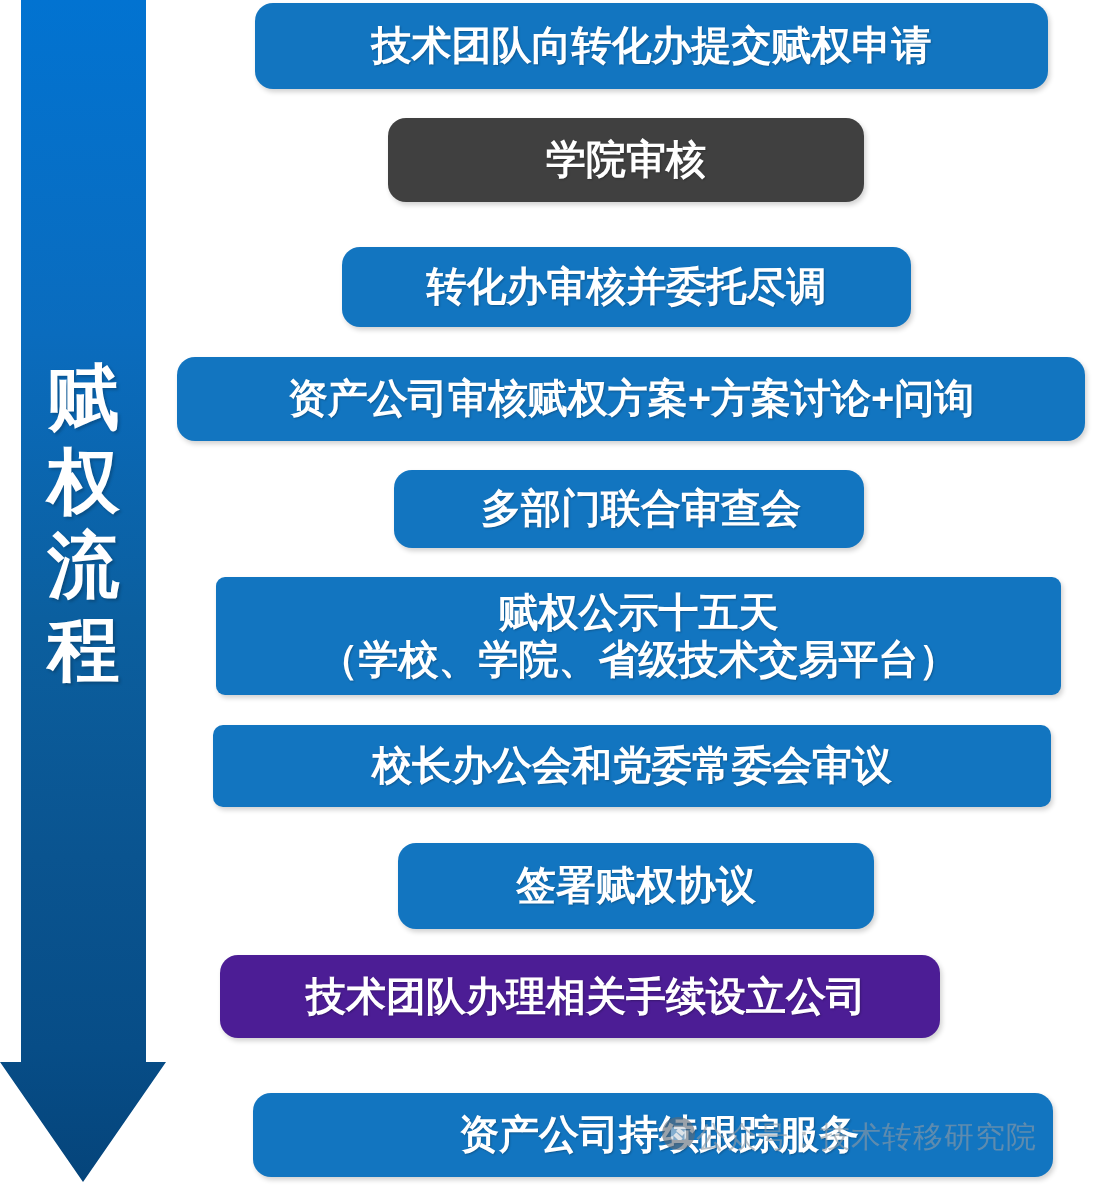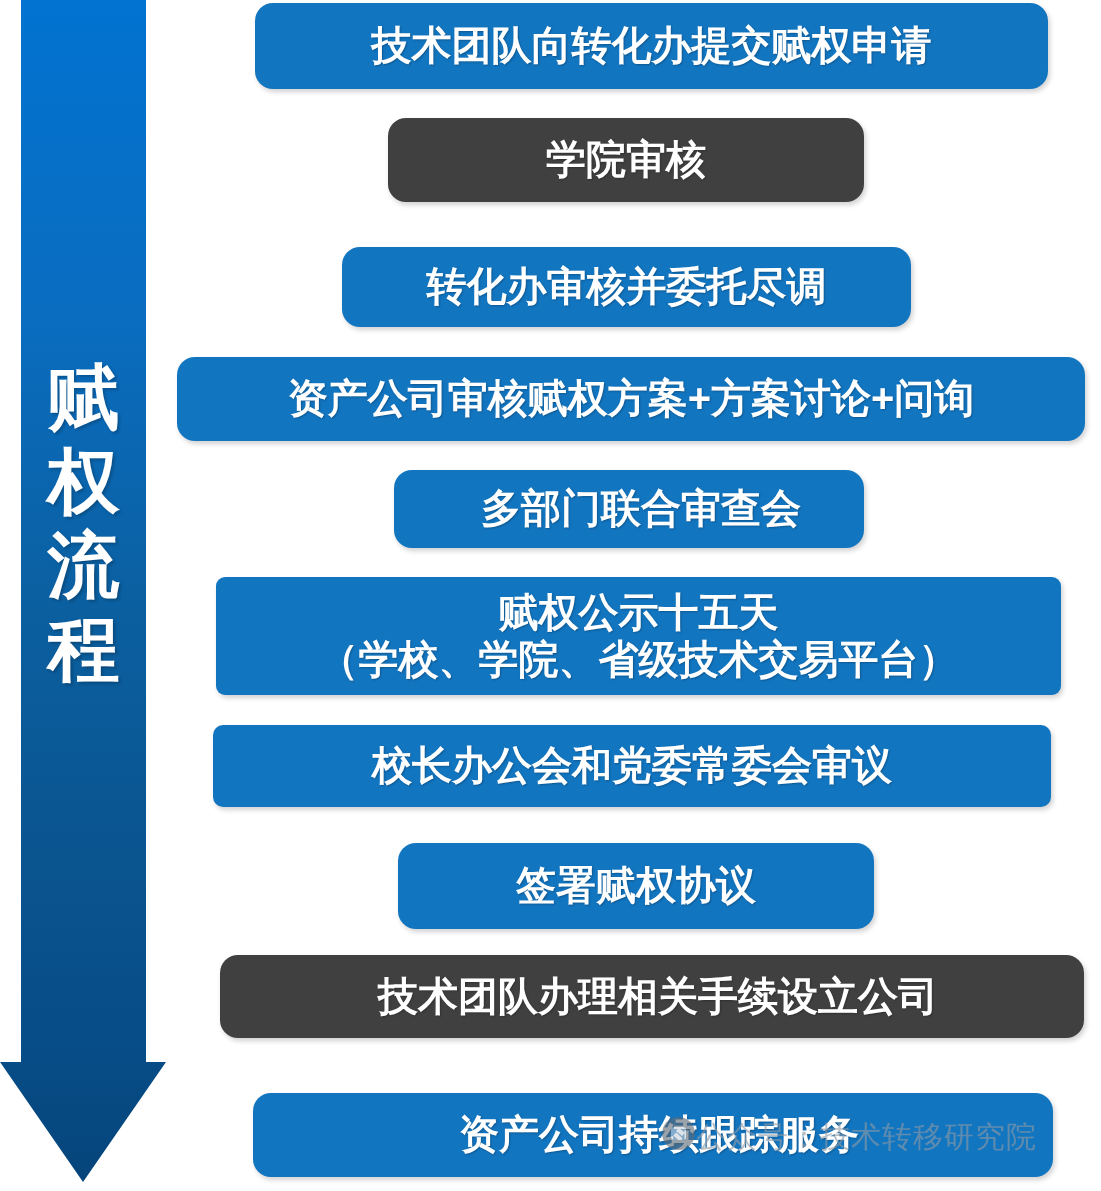--- a/index.html
+++ b/index.html
@@ -142,21 +142,21 @@
       <div class="step-box" style="left: 216px; top: 577px; width: 845px; height: 118px; background: rgb(18, 117, 192); border-radius: 9px;">
         <div class="step-label" style="font-size: 40px;">赋权公示十五天
 （学校、学院、省级技术交易平台）</div>
       </div>
       <div class="step-box" style="left: 213px; top: 725px; width: 838px; height: 82px; background: rgb(18, 117, 192); border-radius: 10px;">
         <div class="step-label" style="font-size: 40px;">校长办公会和党委常委会审议</div>
       </div>
       <div class="step-box" style="left: 398px; top: 843px; width: 476px; height: 86px; background: rgb(18, 117, 192);">
         <div class="step-label" style="font-size: 40px;">签署赋权协议</div>
       </div>
-      <div class="step-box" style="left: 220px; top: 955px; width: 864px; height: 83px; background: #404040; padding-left: 12px;">
+      <div class="step-box" style="left: 220px; top: 955px; width: 720px; height: 83px; background: #4c1d95; padding-left: 12px;">
         <div class="step-label" style="font-size: 40px;">技术团队办理相关手续设立公司</div>
       </div>
       <div class="step-box" style="left: 253px; top: 1093px; width: 800px; height: 84px; background: rgb(18, 117, 192); padding-left: 12px;">
         <div class="step-label" style="font-size: 40px;">资产公司持续跟踪服务</div>
       </div>
     </div>
 
   <div id="watermark">
     <span id="wm-logo"></span>
     <span id="wm-text">公众号：技术转移研究院</span>

